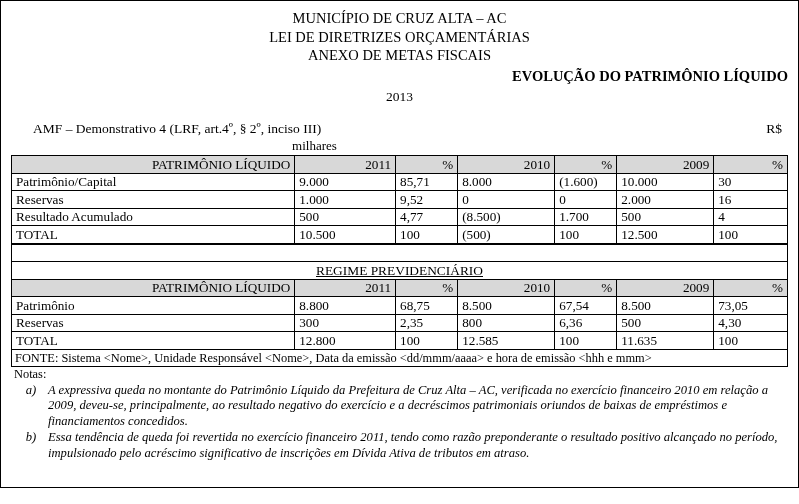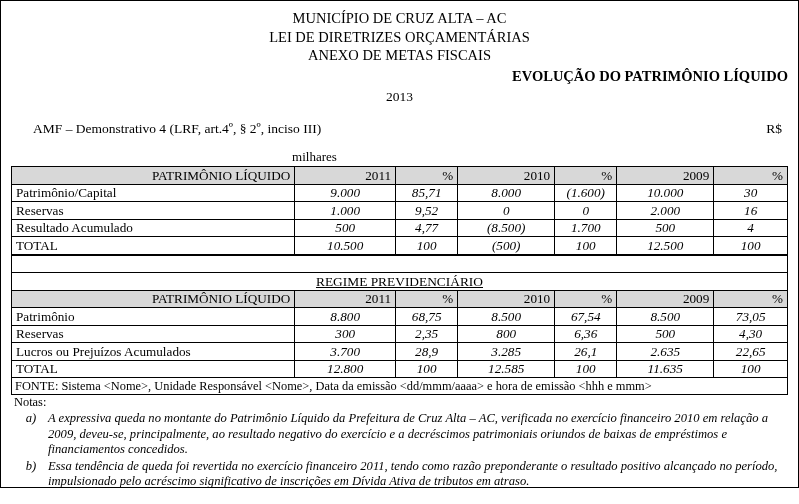--- a/index.html
+++ b/index.html
@@ -44,21 +44,21 @@
     display: flex;
     justify-content: space-between;
     align-items: flex-start;
     font-size: 13.5px;
     margin-top: 16px;
     padding: 0 6px 0 22px;
   }
   .unit {
     text-align: center;
     font-size: 13px;
-    margin-top: 12px;
+    margin-top: 1px;
     padding-right: 170px;
   }
   table.fiscal {
     width: 100%;
     border-collapse: collapse;
     table-layout: fixed;
     font-size: 13.2px;
     margin-top: 1px;
   }
   table.fiscal td, table.fiscal th {
@@ -68,22 +68,21 @@
     line-height: 16px;
     font-weight: normal;
     overflow: hidden;
     white-space: nowrap;
   }
   .hdr td {
     background: #d8d8d8;
     text-align: right;
   }
   .num {
-    text-align: center;
-    font-style: italic;
+    text-align: left;
   }
   .lbl {
     text-align: left;
   }
   .spacer-row td {
     border: none;
     height: 9px;
     padding: 0;
   }
   .regime td {
@@ -241,29 +240,20 @@
           <td class="num">73,05</td>
         </tr>
         <tr>
           <td class="lbl">Reservas</td>
           <td class="num">300</td>
           <td class="num">2,35</td>
           <td class="num">800</td>
           <td class="num">6,36</td>
           <td class="num">500</td>
           <td class="num">4,30</td>
-        </tr>
-        <tr>
-          <td class="lbl">Lucros ou Prejuízos Acumulados</td>
-          <td class="num">3.700</td>
-          <td class="num">28,9</td>
-          <td class="num">3.285</td>
-          <td class="num">26,1</td>
-          <td class="num">2.635</td>
-          <td class="num">22,65</td>
         </tr>
         <tr>
           <td class="lbl">TOTAL</td>
           <td class="num">12.800</td>
           <td class="num">100</td>
           <td class="num">12.585</td>
           <td class="num">100</td>
           <td class="num">11.635</td>
           <td class="num">100</td>
         </tr>

